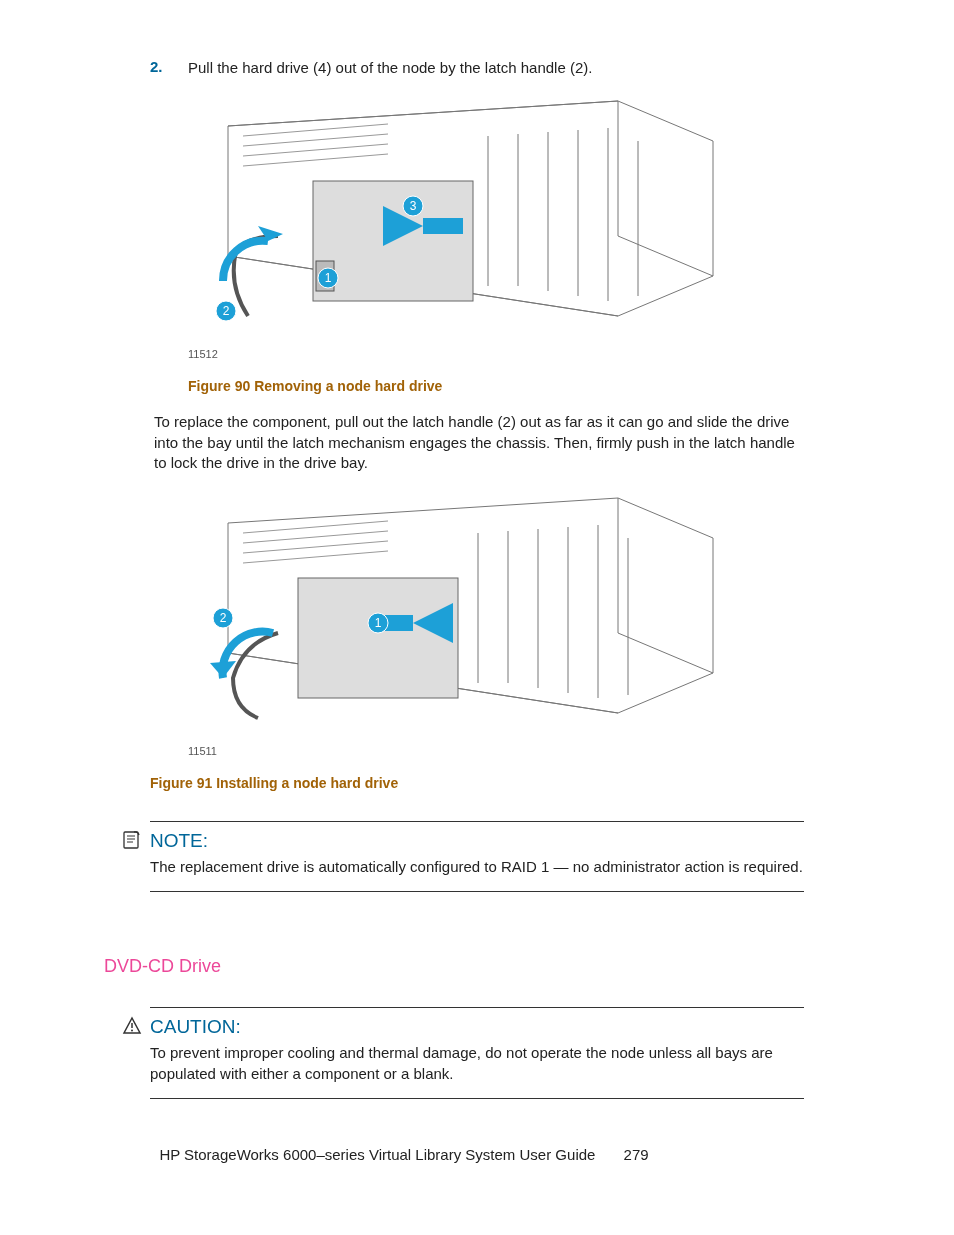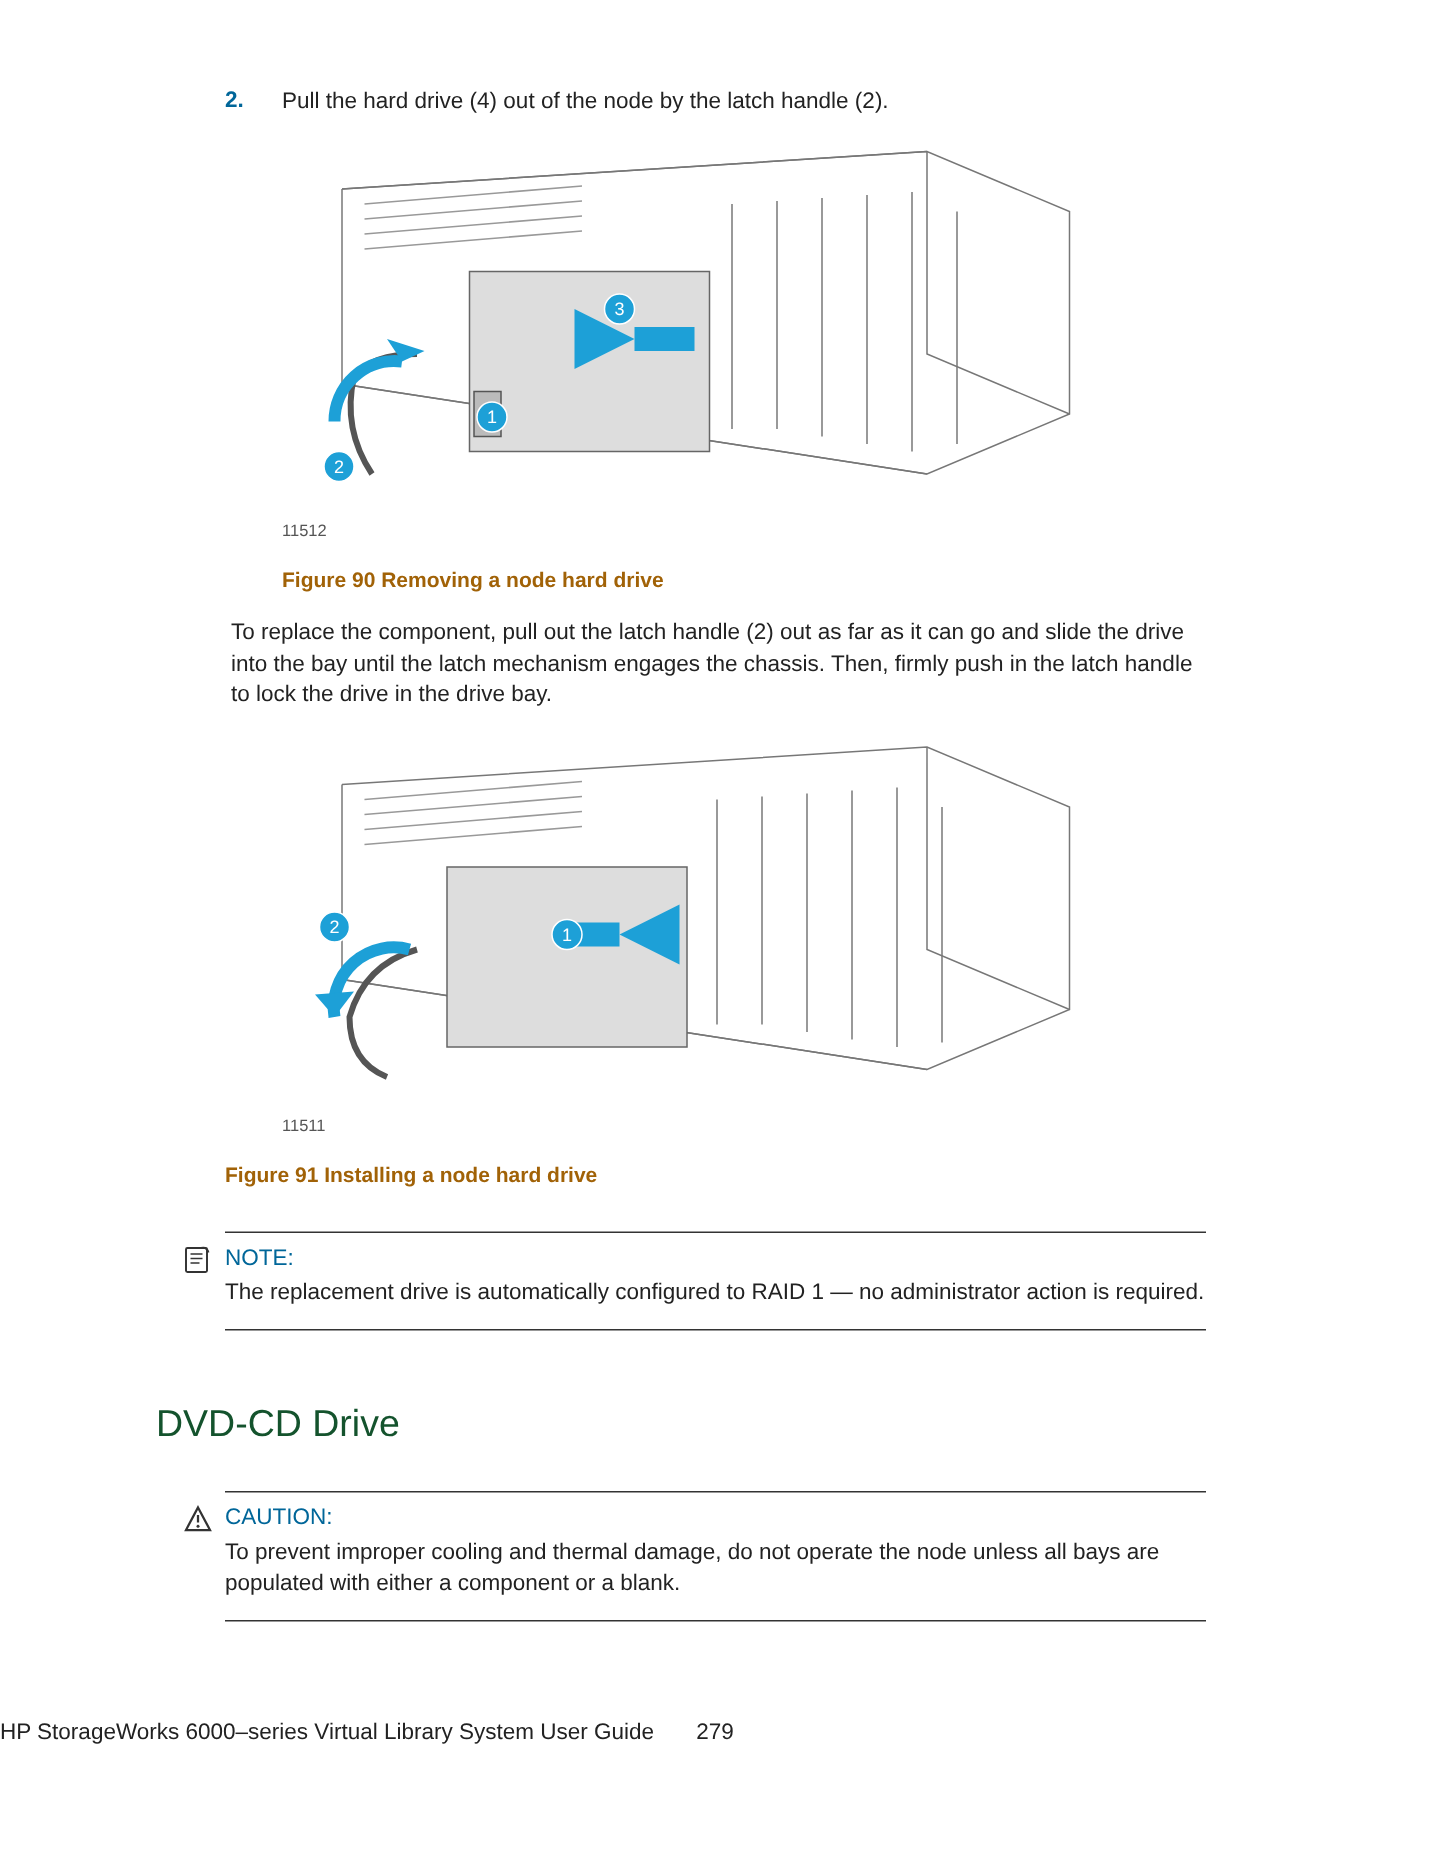--- a/index.html
+++ b/index.html
@@ -69,39 +69,39 @@
   }
   .admon-icon {
     position: absolute;
     left: -28px;
     top: 8px;
     width: 20px;
     height: 20px;
   }
   .admon-title {
     color: #006699;
-    font-size: 15px;
+    font-size: 19px;
     margin: 0 0 5px 0;
   }
   .admon-body {
     font-size: 15px;
     line-height: 1.35;
   }
   .h2 {
-    color: #14532d;
-    font-size: 25px;
+    color: #ec4899;
+    font-size: 18px;
     font-weight: normal;
-    margin: 48px 0 18px -46px;
+    margin: 64px 0 18px -46px;
   }
   .footer {
     position: absolute;
     bottom: 72px;
     left: 0;
     width: 808px;
-    text-align: left;
+    text-align: center;
     font-size: 15px;
   }
   .footer .pnum { margin-left: 24px; }
   .callout-circle { fill:#1da0d7; stroke:#fff; }
   .callout-text   { fill:#fff; font-size:12px; font-family:Arial; text-anchor:middle; dominant-baseline:central; }
 </style>
 </head>
 <body>
 
 <div class="page">

